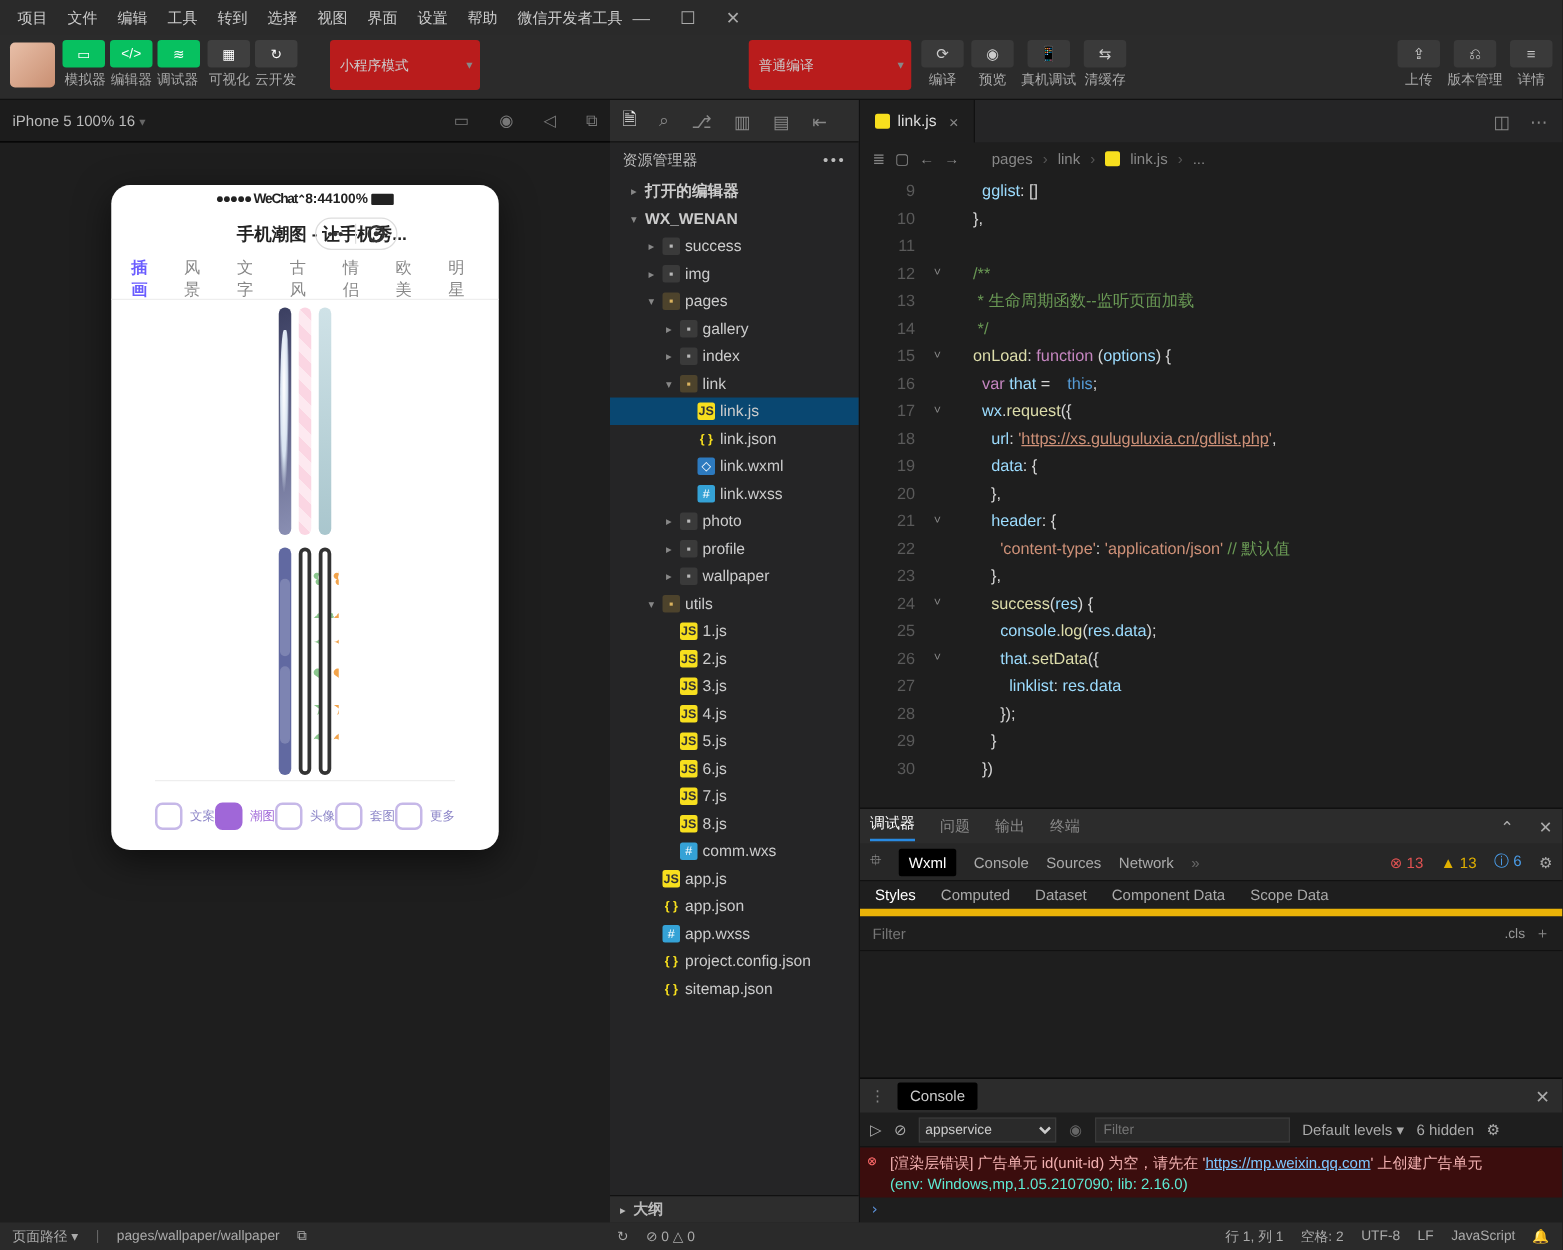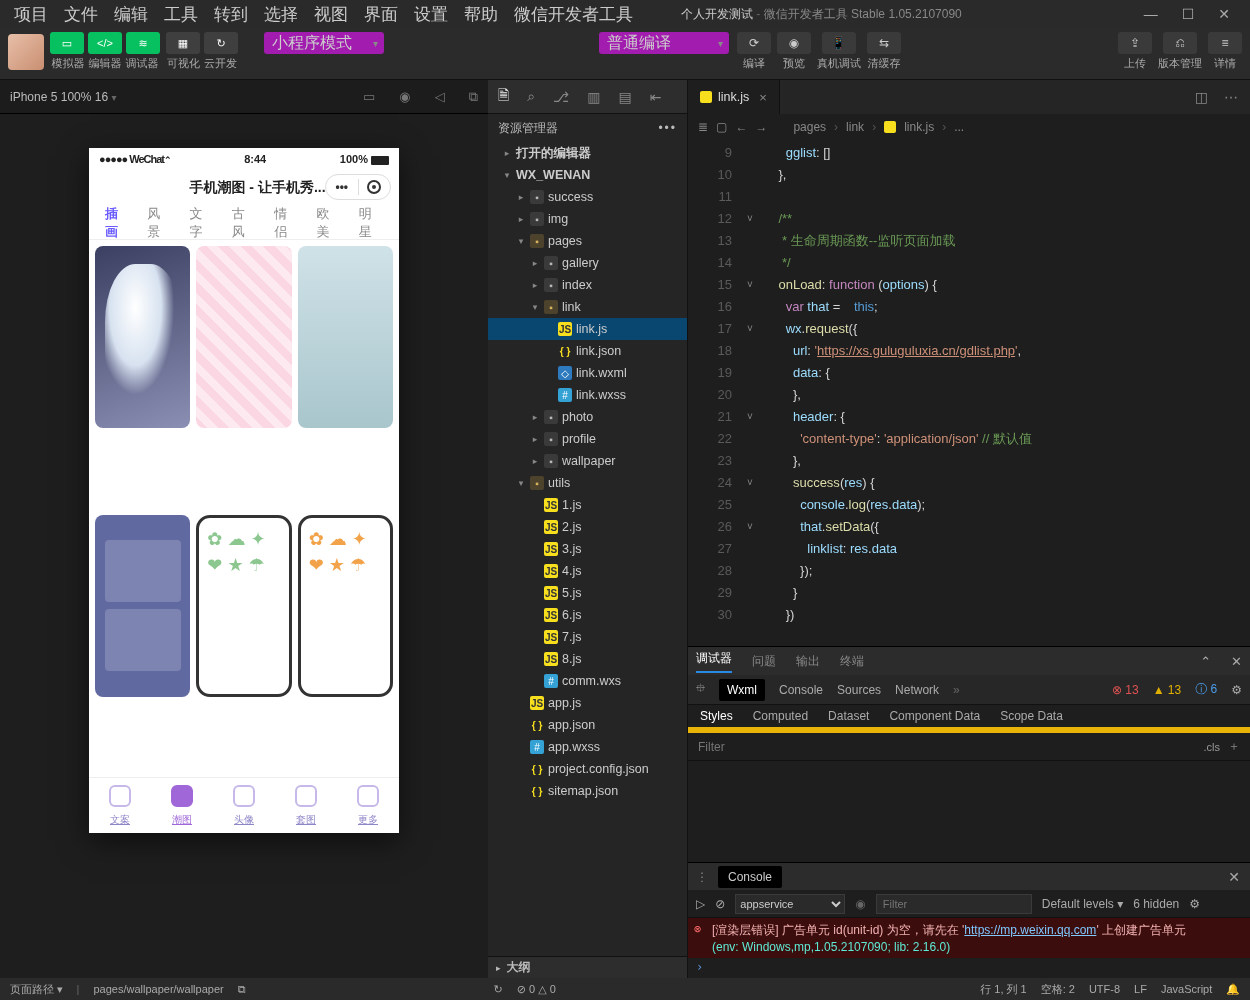--- a/index.html
+++ b/index.html
@@ -1,51 +1,51 @@
 <!DOCTYPE html>
 <html><head>
 <meta charset="utf-8">
 <style>
 * { margin:0; padding:0; box-sizing:border-box; font-family:"Microsoft YaHei",-apple-system,sans-serif; }
 body { width:1250px; height:1000px; background:#1e1e1e; color:#ccc; font-size:12px; overflow:hidden; position:relative; }
 
 
 #menubar { height:28px; background:#2a2a2a; display:flex; align-items:center; padding:0 6px; color:#ccc; }
-#menubar .menu-item { padding:4px 8px; cursor:default; font-size:17px; }
+#menubar .menu-item { padding:4px 8px; cursor:default; font-size:12px; }
 #menubar .title-center { flex:1; text-align:left; padding-left:40px; color:#888; font-size:12px; }
 #menubar .win-controls { display:flex; gap:24px; padding-right:14px; font-size:14px; color:#aaa;}
 #menubar .win-controls span { cursor:default; }
 
 
 #maintoolbar { height:52px; background:#2b2b2b; display:flex; align-items:flex-start; padding:4px 8px 0 8px; gap:6px; border-bottom:1px solid #111;}
 .avatar { width:36px; height:36px; background:linear-gradient(135deg,#e8bfa8,#c98f72); border-radius:4px; margin-top:2px;}
 .tb-group { display:flex; flex-direction:column; align-items:center; gap:2px; }
 .tb-row { display:flex; gap:4px;}
 .tb-btn { height:22px; min-width:34px; background:#3a3a3a; border-radius:3px; display:flex; align-items:center; justify-content:center; font-size:11px; color:#fff;}
 .tb-btn.green { background:#07c160; }
 .tb-btn.gray  { background:#3f3f3f; }
 .tb-label { font-size:11px; color:#aaa; }
-.tb-select { height:22px; min-width:120px; background:#a21caf; border-radius:3px; display:flex; align-items:center; padding:0 18px 0 8px; position:relative; font-size:16px; }
+.tb-select { height:40px; min-width:120px; background:#b91c1c; border-radius:3px; display:flex; align-items:center; padding:0 18px 0 8px; position:relative; font-size:11px; }
 .tb-select::after { content:"▾"; position:absolute; right:6px; color:#888; font-size:10px;}
 .tb-spacer { flex:1; }
 .tb-right-group { display:flex; flex-direction:column; align-items:center; gap:2px; margin-left:2px;}
 .tb-right-btn { width:34px; height:22px; background:#3a3a3a; border-radius:3px; display:flex; align-items:center; justify-content:center; }
 
 
 #workarea { position:absolute; top:80px; left:0; right:0; bottom:22px; display:flex; }
 #col-sim   { width:488px; background:#1e1e1e; display:flex; flex-direction:column; }
 #col-files { width:200px; background:#252526; display:flex; flex-direction:column; border-right:1px solid #111; }
 #col-right { flex:1; display:flex; flex-direction:column; min-width:0;}
 
 
 #sim-top { height:34px; background:#1c1c1c; display:flex; align-items:center; padding:16px 10px; justify-content:space-between; border-bottom:1px solid #000;}
 #sim-top .device { color:#bbb; font-size:12px; }
 #sim-top .icons { display:flex; gap:24px; color:#777; font-size:13px; }
 #sim-body { flex:1; display:flex; align-items:flex-start; justify-content:center; padding-top:34px; }
-.phone { width:310px; height:685px; background:#fff; border-radius:0; box-shadow:0 8px 28px rgba(0,0,0,.55); display:flex; flex-direction:column; overflow:hidden; position:relative;}
+.phone { width:310px; height:532px; background:#fff; border-radius:15px; box-shadow:0 8px 28px rgba(0,0,0,.55); display:flex; flex-direction:column; overflow:hidden; position:relative;align-items:center;}
 .ph-status { height:22px; display:flex; align-items:center; justify-content:space-between; padding:0 10px; font-size:11px; font-weight:600; color:#222;}
 .ph-status .sig { letter-spacing:-1px;}
 .ph-title-row { height:36px; display:flex; align-items:center; justify-content:center; position:relative;padding-left:27px; }
 .ph-title { font-size:14px; font-weight:600; color:#222; }
 .ph-capsule { position:absolute; right:8px; top:4px; width:66px; height:26px; border:1px solid #ddd; border-radius:14px; display:flex; align-items:center;}
 .ph-capsule .dot3 { flex:1; text-align:center; color:#333; font-weight:700;}
 .ph-capsule .sep { width:1px; height:16px; background:#ddd;}
 .ph-capsule .tgt { flex:1; display:flex; align-items:center; justify-content:center;}
 .ph-capsule .tgt span{ width:14px; height:14px; border:2px solid #333; border-radius:50%; display:inline-block; position:relative;}
 .ph-capsule .tgt span::after{content:"";position:absolute;inset:3px;background:#333;border-radius:50%;}
@@ -58,21 +58,21 @@
 .ph-card.c2{background:repeating-linear-gradient(45deg,#fbd6e3 0 8px,#fde9f0 8px 16px);}
 .ph-card.c3{background:linear-gradient(180deg,#cfe2e7,#a9c6cd);}
 .ph-card.c4{background:#6169a1;position:relative;}
 .ph-card.c4::before,.ph-card.c4::after{content:"";position:absolute;left:10%;right:10%;height:34%;background:rgba(255,255,255,.18);border-radius:4px;}
 .ph-card.c4::before{top:14%;}
 .ph-card.c4::after{bottom:14%;}
 .ph-card.c5,.ph-card.c6{background:#fff;border:3px solid #333;border-radius:14px;position:relative;}
 .ph-card.c5::after,.ph-card.c6::after{content:"✿ ☁ ✦ ❤ ★ ☂";position:absolute;inset:8px;font-size:18px;line-height:26px;color:#8bc78e;word-break:break-all;}
 .ph-card.c6::after{color:#f2a34a;}
 .ph-bottom { height:56px; border-top:1px solid #eee; display:flex; }
-.ph-bottom .bi { flex:1; display:flex; flex-direction:column; align-items:center; justify-content:center; font-size:10px; color:#8d86c8; gap:6px;text-decoration:underline;}
+.ph-bottom .bi { flex:1; display:flex; flex-direction:row; align-items:center; justify-content:center; font-size:10px; color:#8d86c8; gap:6px;}
 .ph-bottom .bi.on{color:#a067d8;}
 .ph-bottom .ico{ width:22px; height:22px; border:2px solid #c6b8e8; border-radius:6px; }
 .ph-bottom .bi.on .ico{background:#a067d8;border-color:#a067d8;}
 
 
 #files-iconbar { height:34px; display:flex; align-items:center; gap:18px; padding:0 10px; color:#888; font-size:14px; border-bottom:1px solid #111; background:#2d2d2d;}
 #files-iconbar .on { color:#eee; }
 #files-head { height:28px; display:flex; align-items:center; justify-content:space-between; padding:0 10px; color:#bbb; font-size:12px;}
 #files-tree { flex:1; overflow:auto; font-size:12.5px; color:#ccc; padding-bottom:8px; user-select:none;}
 .tree-row { height:22px; display:flex; align-items:center; padding-left:6px; gap:4px; white-space:nowrap; }
@@ -140,25 +140,20 @@
 
 
 #statusbar { position:absolute; left:0; right:0; bottom:0; height:22px; background:#2a2a2a; display:flex; align-items:center; padding:0 10px; font-size:11px; color:#aaa; gap:14px;}
 #statusbar .spacer{flex:1;}
 </style>
 </head>
 <body>
 
 <div id="menubar">
   <span id="menu-items"><span class="menu-item">项目</span><span class="menu-item">文件</span><span class="menu-item">编辑</span><span class="menu-item">工具</span><span class="menu-item">转到</span><span class="menu-item">选择</span><span class="menu-item">视图</span><span class="menu-item">界面</span><span class="menu-item">设置</span><span class="menu-item">帮助</span><span class="menu-item">微信开发者工具</span></span>
-  <span class="title-center">
-    <span style="color:#ccc">个人开发测试</span>
-    <span style="color:#666"> - </span>
-    <span>微信开发者工具 Stable 1.05.2107090</span>
-  </span>
   <span class="win-controls">
     <span>—</span>
     <span>☐</span>
     <span>✕</span>
   </span>
 </div>
 
 <div id="maintoolbar">
   <div class="avatar"></div>
   <div class="tb-group">

